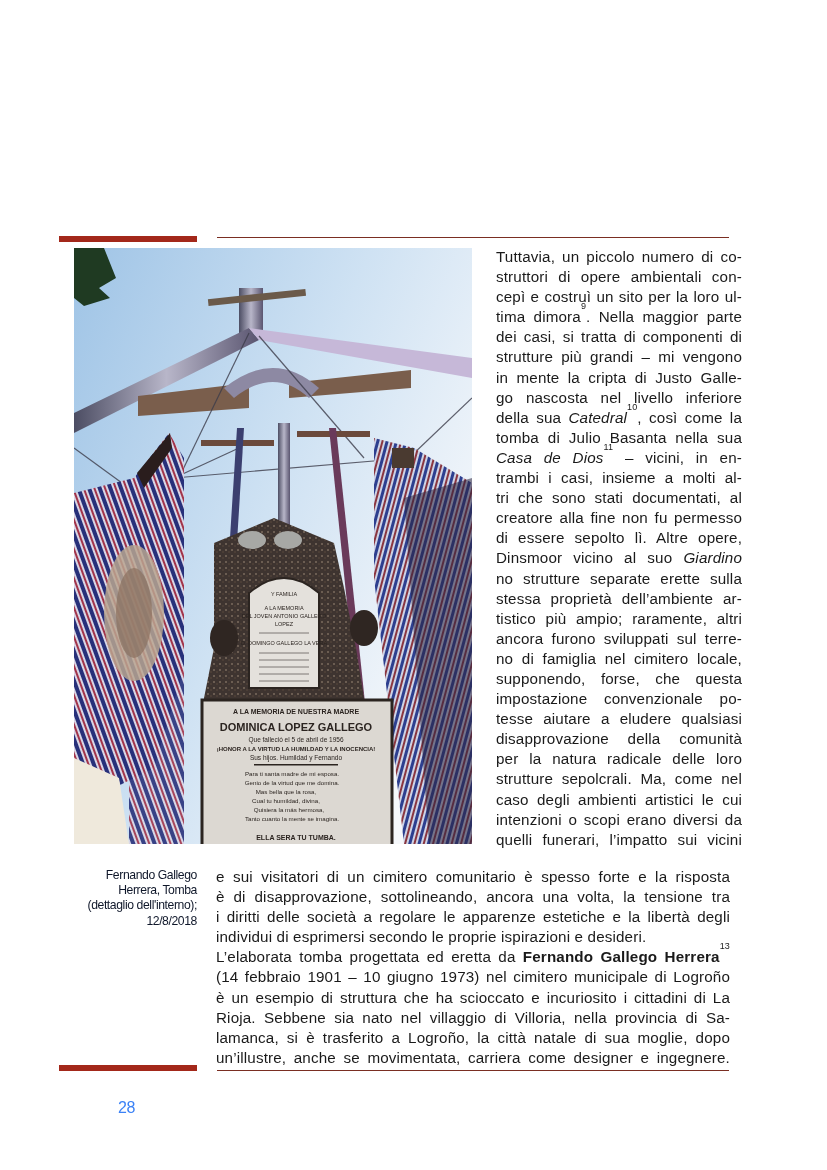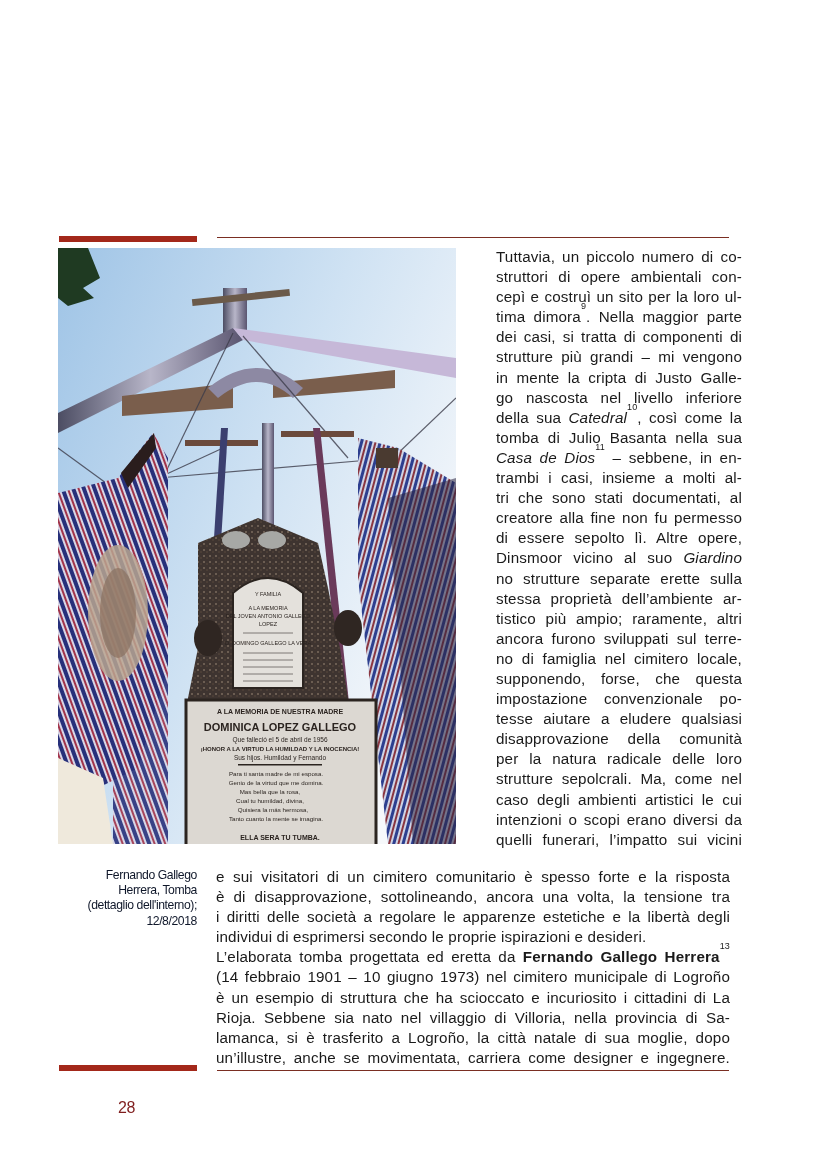--- a/index.html
+++ b/index.html
@@ -1,33 +1,33 @@
 <!DOCTYPE html>
 <html><head>
   <meta charset="utf-8">
   <style>
     html, body { margin:0; padding:0; background:#ffffff; }
     body { width:827px; height:1170px; position:relative; overflow:hidden;
            font-family:"Liberation Sans", "DejaVu Sans", sans-serif; color:#1a1a1a; }
     .rule-thick { position:absolute; background:#a3281a; height:6px; }
     .rule-thin  { position:absolute; background:#7a2e22; height:1px; }
-    #photo { position:absolute; left:58px; top:248px; width:398px; height:596px; overflow:hidden;
+    #photo { position:absolute; left:74px; top:248px; width:398px; height:596px; overflow:hidden;
              background:linear-gradient(180deg,#a9cbe8 0%,#c5dcf0 35%,#e6f0f9 60%,#f4f7fa 100%); }
     #photo svg { position:absolute; left:0; top:0; width:100%; height:100%; }
     .body-text { position:absolute; font-size:15.2px; line-height:20.1px; text-align:justify;
                  letter-spacing:0.15px; }
     .narrow { left:496px; top:247px; width:246px; }
     .wide   { left:216px; top:867px; width:514px; }
     .body-text em { }
     .body-text strong { font-weight:bold; }
     .body-text sup { font-size:9px; vertical-align:top; position:relative; top:-1px; line-height:0; }
     .caption { position:absolute; left:60px; top:868px; width:137px; text-align:right;
                font-size:12.2px; line-height:15.2px; letter-spacing:-0.4px; color:#0f172a; }
     .caption span { display:block; }
-    .page-number { position:absolute; left:118px; top:1099px; font-size:16px; color:#7f1d1d;
+    .page-number { position:absolute; left:118px; top:1099px; font-size:16px; color:#3b82f6;
                    letter-spacing:-0.5px; }
     .line { display:block; text-align:justify; text-align-last:justify; white-space:nowrap; }
     .line.last { text-align-last:left; }
   </style>
 </head>
 <body>
 
 <div class="rule-thick" style="left:59px; top:236px; width:138px;"></div>
 <div class="rule-thin" style="left:217px; top:237px; width:512px;"></div>
 
@@ -153,21 +153,21 @@
   <span class="line">Tuttavia, un piccolo numero di co-</span>
   <span class="line">struttori di opere ambientali con-</span>
   <span class="line">cepì e costruì un sito per la loro ul-</span>
   <span class="line"><span>tima dimora</span><sup>9</sup><span>. Nella maggior parte</span></span>
   <span class="line">dei casi, si tratta di componenti di</span>
   <span class="line">strutture più grandi – mi vengono</span>
   <span class="line">in mente la cripta di Justo Galle-</span>
   <span class="line">go nascosta nel livello inferiore</span>
   <span class="line"><span>della sua </span><em>Catedral</em><sup>10</sup><span>, così come la</span></span>
   <span class="line">tomba di Julio Basanta nella sua</span>
-  <span class="line"><em>Casa de Dios</em><sup>11</sup><span> – sebbene, in en-</span></span>
+  <span class="line"><em>Casa de Dios</em><sup>11</sup><span> – vicini, in en-</span></span>
   <span class="line">trambi i casi, insieme a molti al-</span>
   <span class="line">tri che sono stati documentati, al</span>
   <span class="line">creatore alla fine non fu permesso</span>
   <span class="line">di essere sepolto lì. Altre opere,</span>
   <span class="line"><span>Dinsmoor vicino al suo </span><em>Giardino</em></span>
   <span class="line">no strutture separate erette sulla</span>
   <span class="line">stessa proprietà dell’ambiente ar-</span>
   <span class="line">tistico più ampio; raramente, altri</span>
   <span class="line">ancora furono sviluppati sul terre-</span>
   <span class="line">no di famiglia nel cimitero locale,</span>

